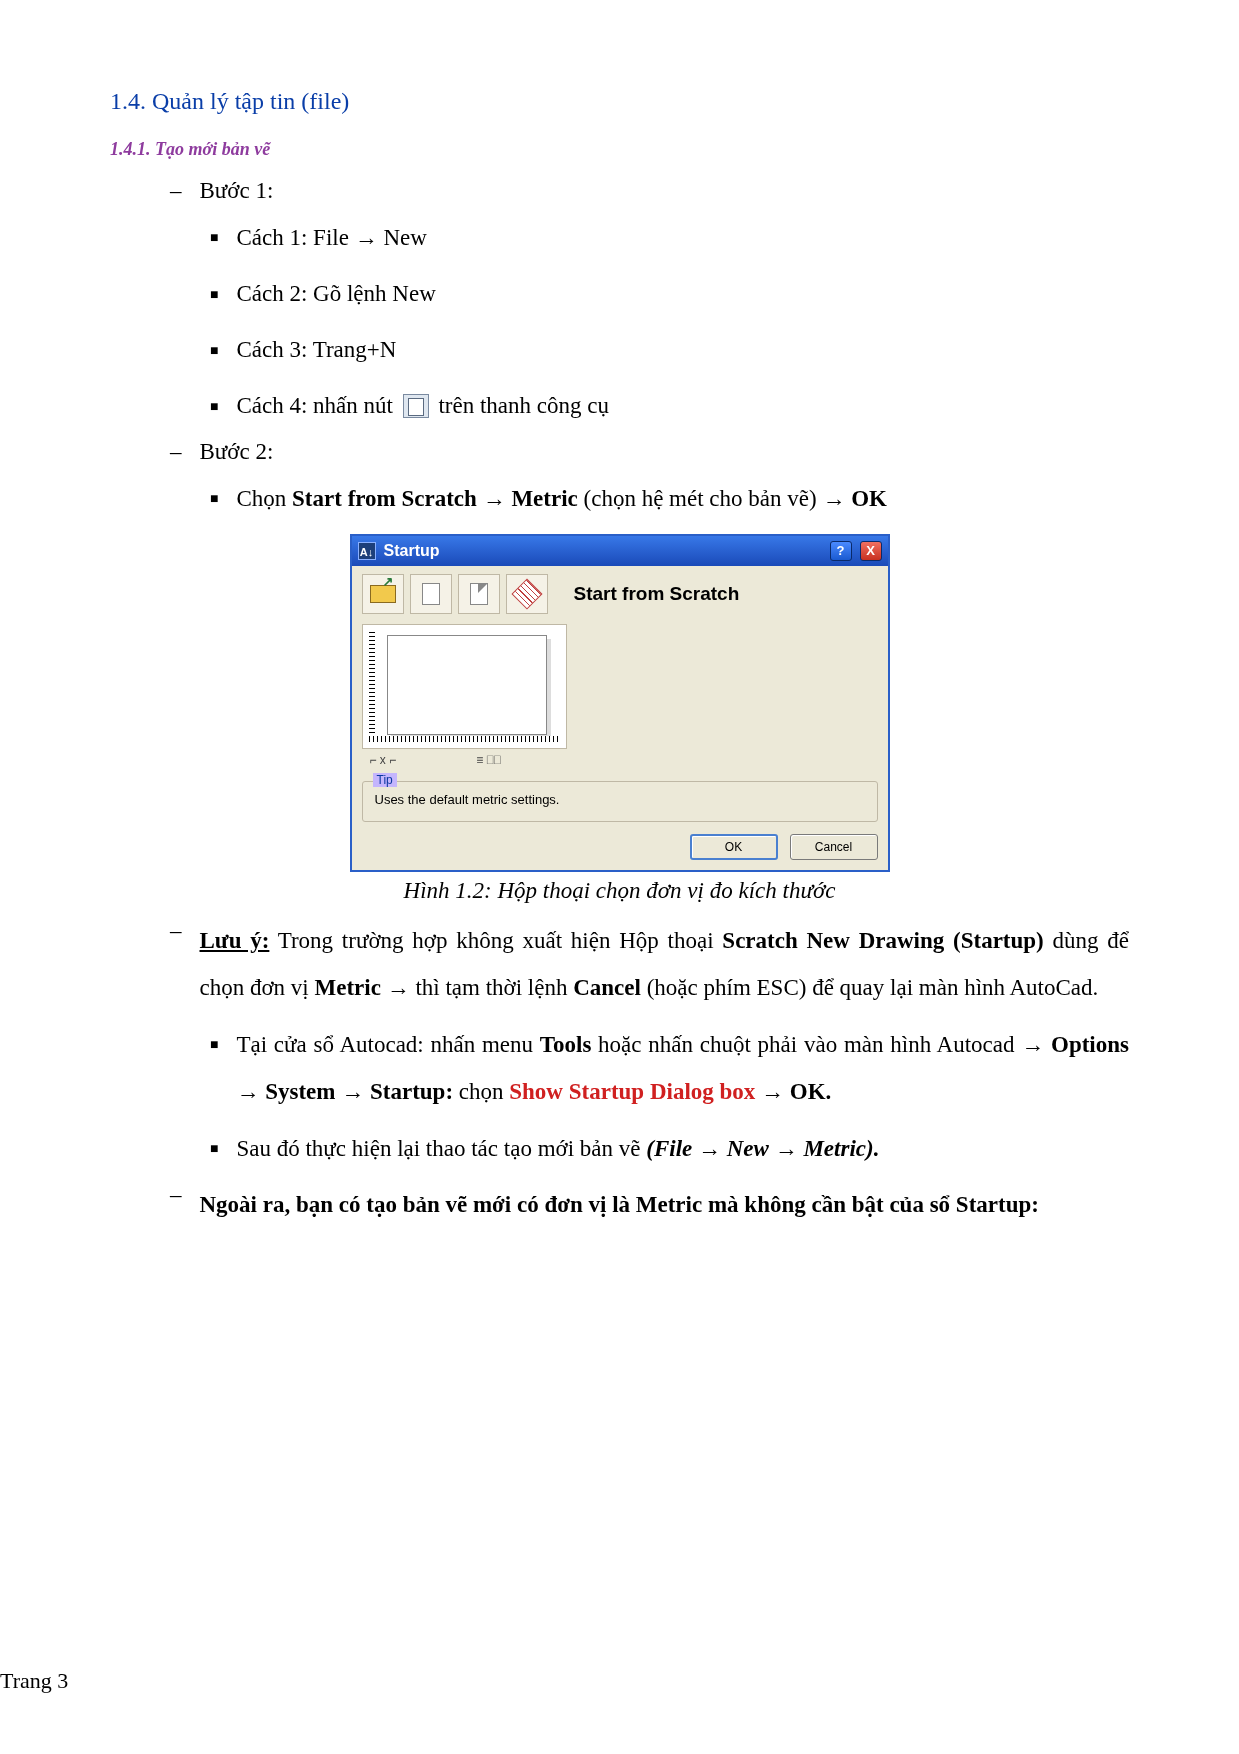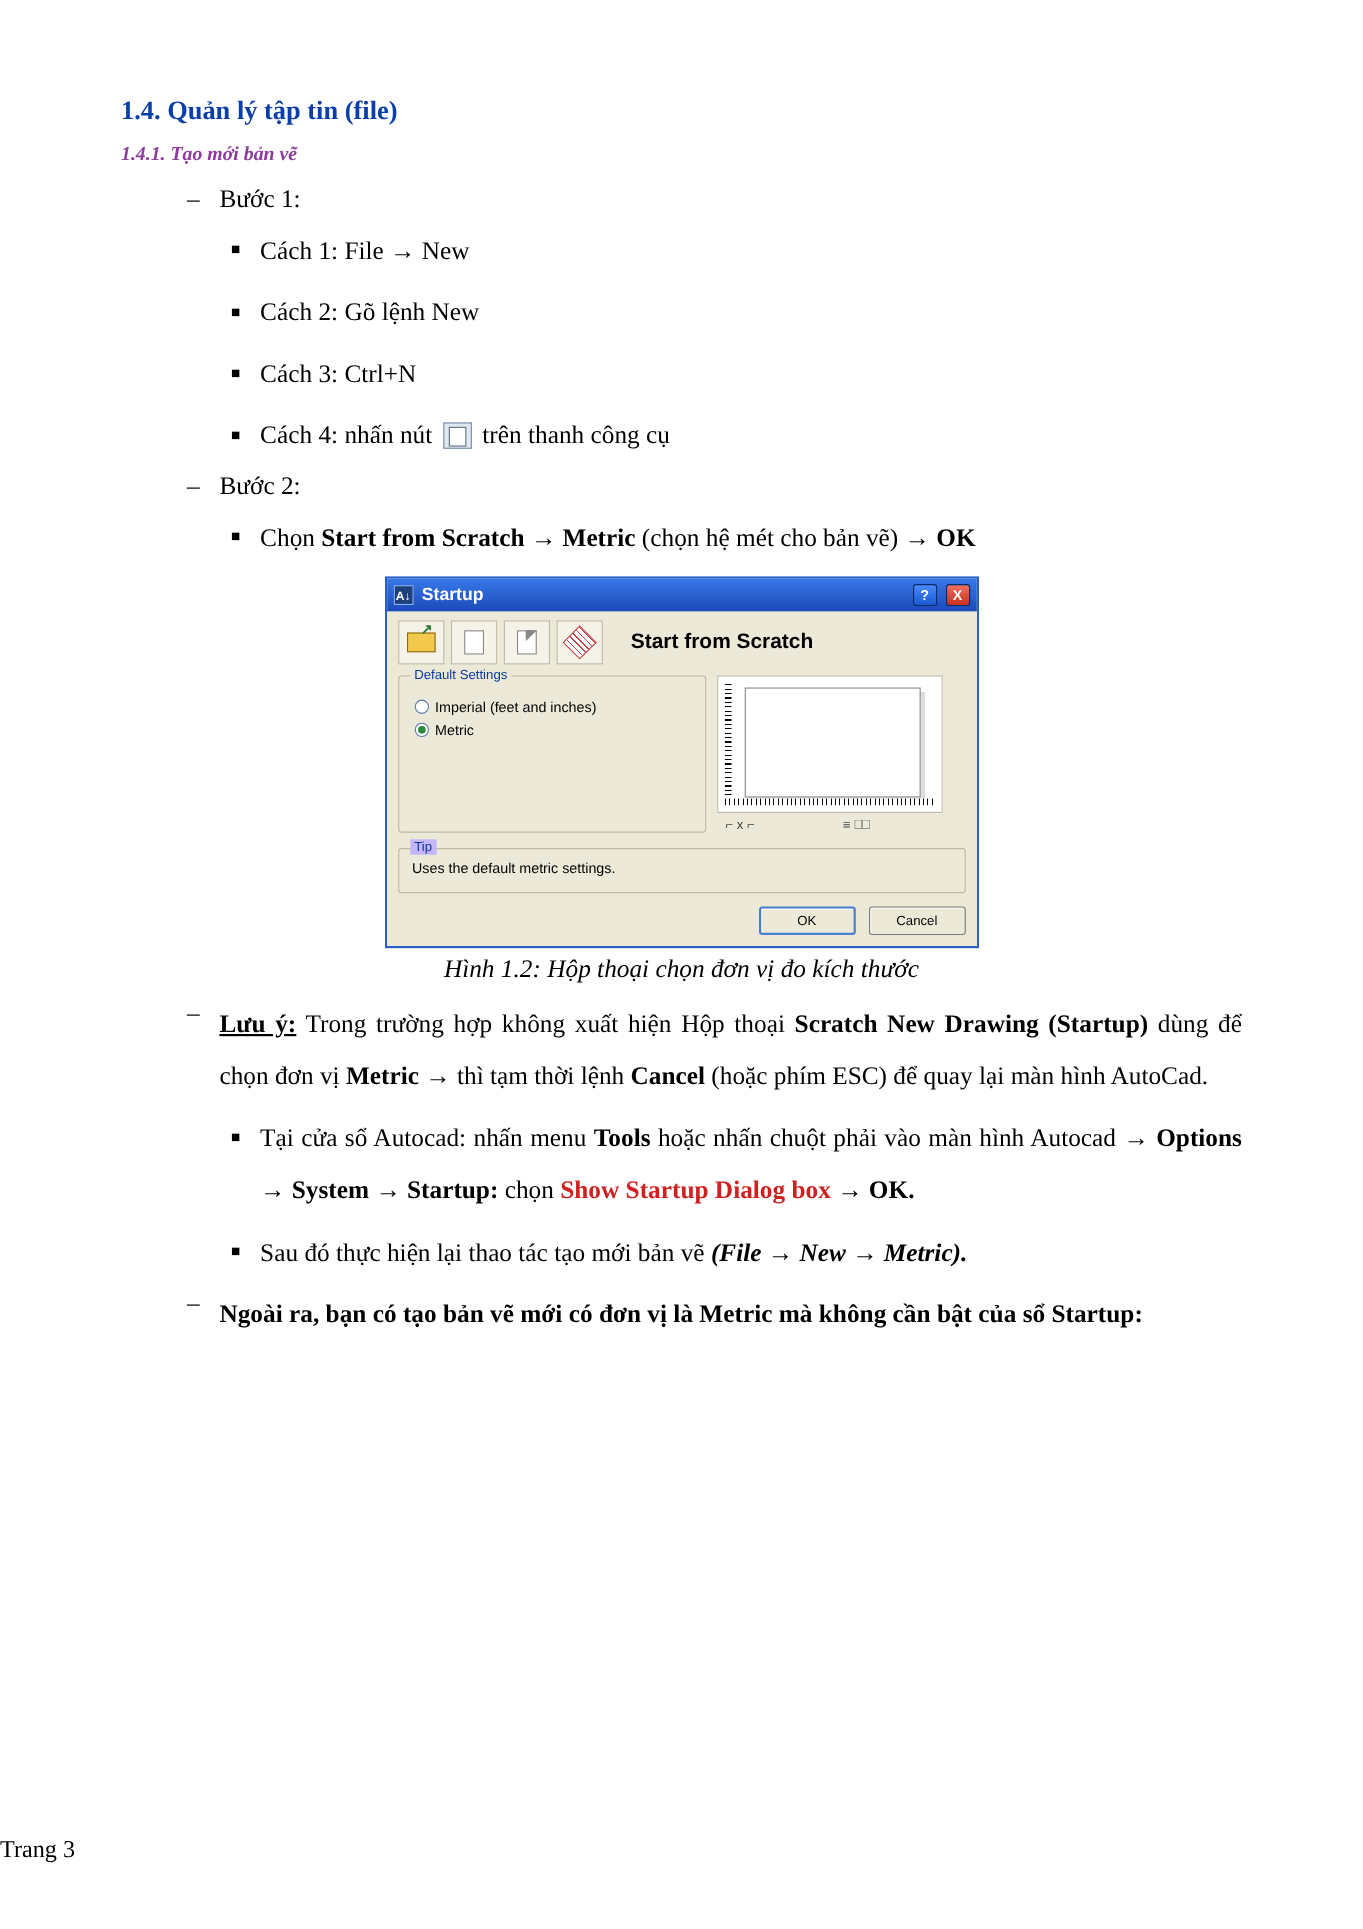--- a/index.html
+++ b/index.html
@@ -8,23 +8,23 @@
     min-height: 1754px;
     background: #fff;
     font-family: "Times New Roman", serif;
     font-size: 23px;
     color: #000;
     position: relative;
     padding: 88px 110px 90px 110px;
   }
   .h1 {
     color: #0a3ea8;
-    font-weight: bold;
+    font-weight: normal;
     font-size: 24px;
-    margin-bottom: 14px;
+    margin-bottom: 24px;
   }
   .h2 {
     color: #8e3b9e;
     font-weight: bold;
     font-style: italic;
     font-size: 18px;
     margin-bottom: 18px;
   }
   .dash-list { margin-left: 60px; }
   .dash-item { display: flex; gap: 18px; margin: 10px 0; }
@@ -239,21 +239,21 @@
       <div class="content">
         <span>Cách 1: File </span><span class="arrow">→</span><span> New</span>
       </div>
     </div>
     <div class="square-item">
       <span class="sq">■</span>
       <div class="content">Cách 2: Gõ lệnh New</div>
     </div>
     <div class="square-item">
       <span class="sq">■</span>
-      <div class="content">Cách 3: Ctrl+N</div>
+      <div class="content">Cách 3: Trang+N</div>
     </div>
     <div class="square-item">
       <span class="sq">■</span>
       <div class="content">
         <span>Cách 4: nhấn nút </span><span class="icon-new"></span><span> trên thanh công cụ</span>
       </div>
     </div>
   </div>
 </div>
 
@@ -290,31 +290,20 @@
       <div class="tool-btn">
           <div class="tool-blank fold"></div>
         </div>
       <div class="tool-btn">
           <div class="tool-wizard"></div>
         </div>
       <div class="dialog-heading">Start from Scratch</div>
     </div>
 
     <div class="dialog-mid">
-      <div class="fieldset">
-        <div class="legend">Default Settings</div>
-        <div class="radio-row">
-          <span class="radio"></span>
-          <span>Imperial (feet and inches)</span>
-        </div>
-        <div class="radio-row">
-          <span class="radio checked"></span>
-          <span>Metric</span>
-        </div>
-      </div>
       <div>
         <div class="preview">
           <div class="page"></div>
         </div>
         <div class="page-controls">
           <span>⌐ x ⌐</span>
           <span>≡  ⎕⎕</span>
         </div>
       </div>
     </div>

